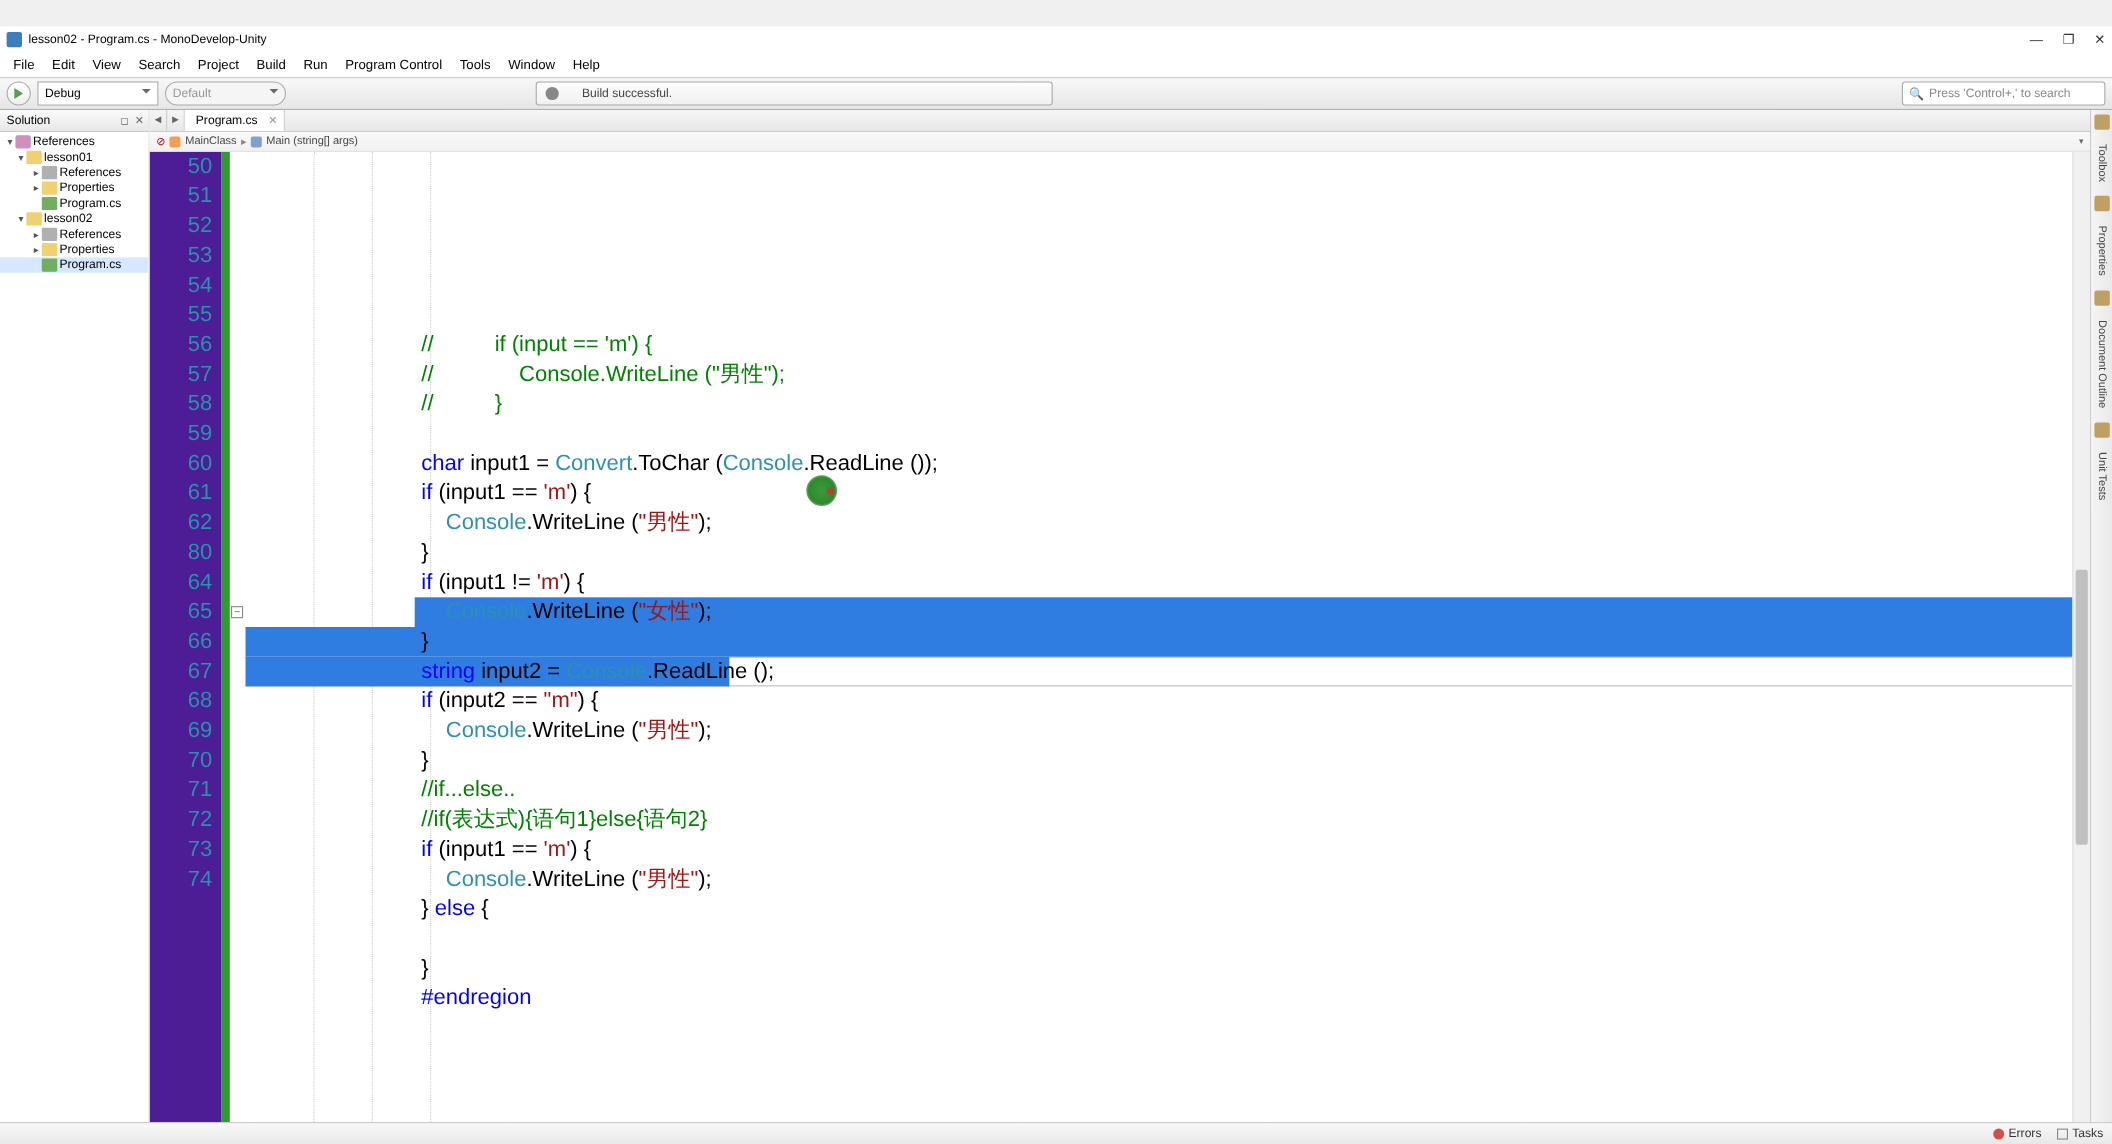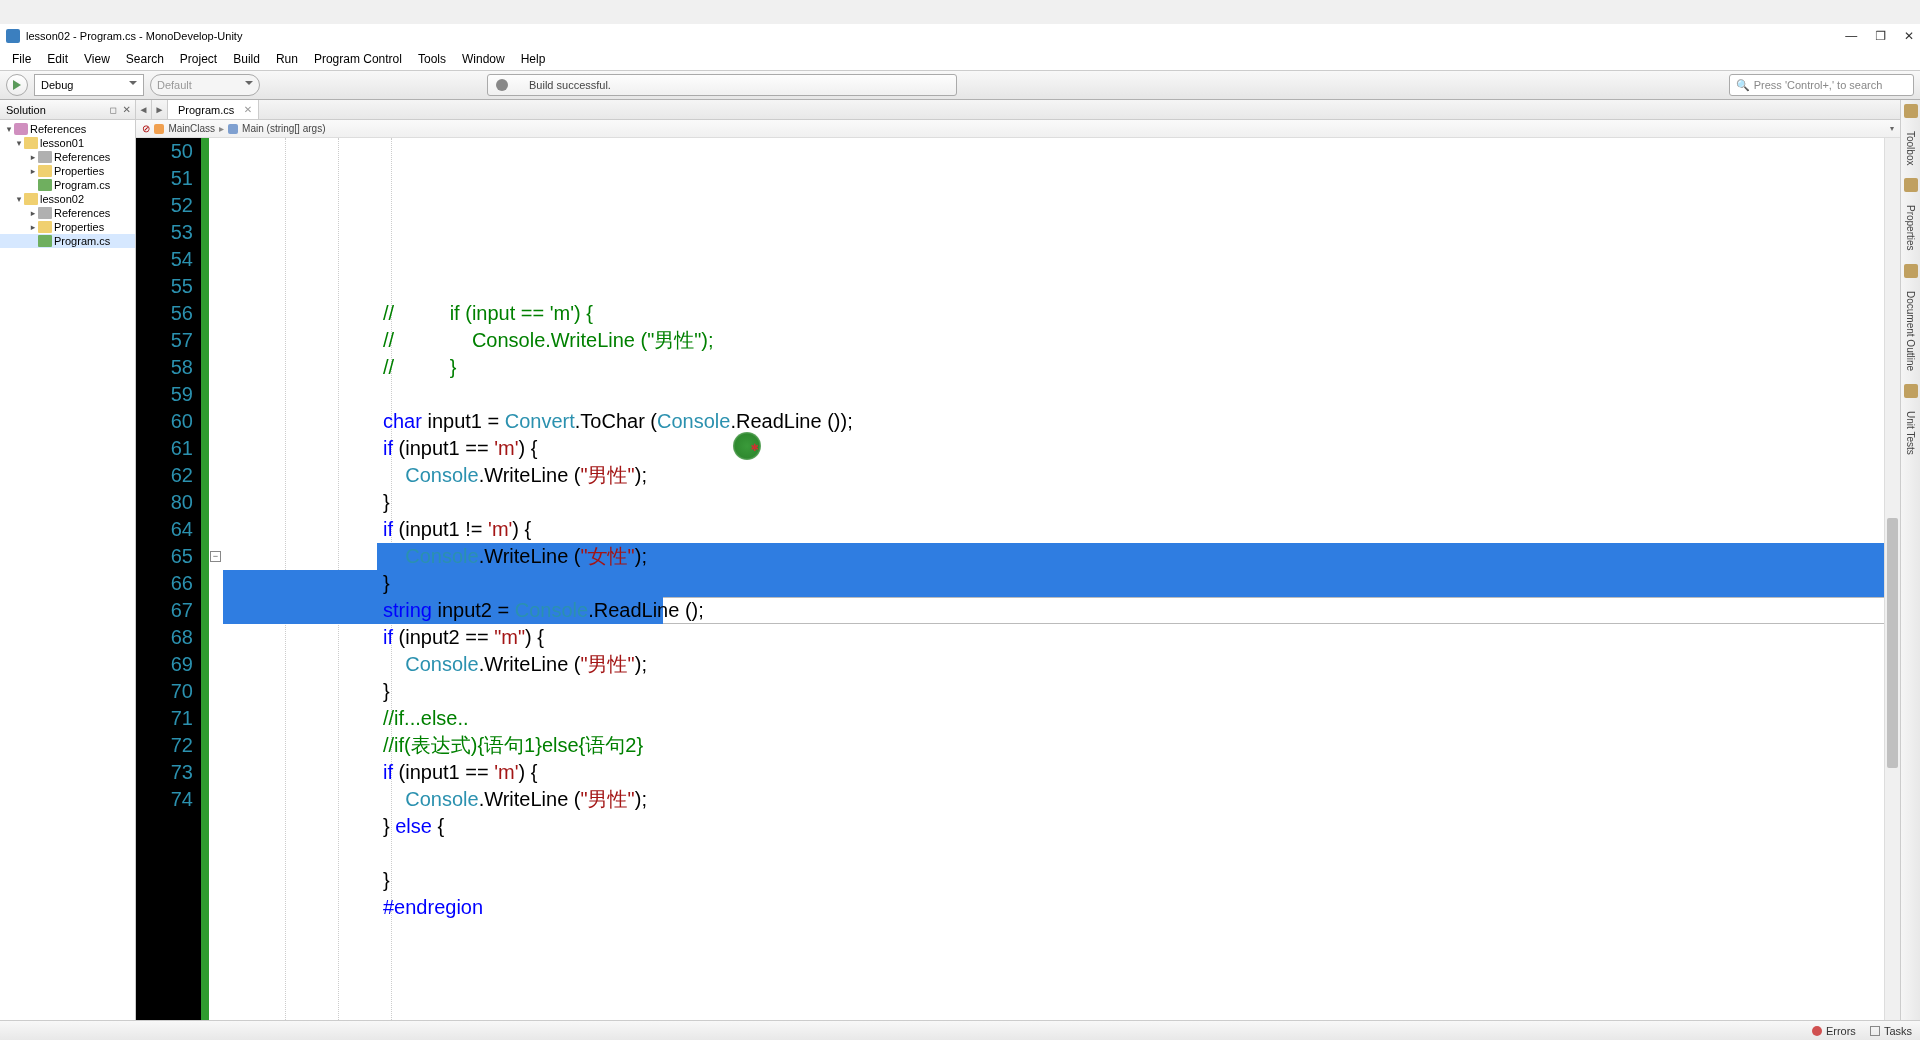--- a/index.html
+++ b/index.html
@@ -52,21 +52,21 @@
 .tabnav .tab { background: #fff; border-right: 1px solid #ccc; padding: 0 24px 0 10px; display: flex; align-items: center; font-size: 11px; position: relative; }
 .tabnav .tab .x { position: absolute; right: 6px; font-size: 10px; color: #999; }
 .breadcrumb { height: 18px; background: linear-gradient(#fafafa,#f0f0f0); border-bottom: 1px solid #ddd; display: flex; align-items: center; font-size: 10px; padding: 0 6px; gap: 4px; color: #444; }
 .breadcrumb .bic { width: 10px; height: 10px; background: #f0a050; border-radius: 2px; }
 .breadcrumb .bic2 { width: 10px; height: 10px; background: #7fa0d0; border-radius: 2px; }
 .breadcrumb .sep { color: #888; }
 .breadcrumb .grow { flex: 1; }
 .breadcrumb .drop { color: #666; font-size: 8px; }
 
 .code { flex: 1; display: flex; font-family: Consolas, "Courier New", monospace; font-size: 20px; line-height: 27px; position: relative; overflow: hidden; }
-.gutter { width: 65px; text-align: right; color: #2b91af; padding-right: 8px; background: #000000; border-right: none; user-select: none; }
+.gutter { width: 65px; text-align: right; color: #2b91af; padding-right: 8px; background: #4c1d95; border-right: none; user-select: none; }
 .gutter div { height: 27px; }
 .marker { width: 8px; background: #2e9c2e; }
 .foldcol { width: 14px; background: #fff; position: relative; }
 .foldcol .fm { position: absolute; left: 1px; width: 11px; height: 11px; border: 1px solid #888; background: #fff; font-size: 9px; line-height: 9px; text-align: center; color: #555; }
 .codelines { flex: 1; position: relative; white-space: pre; overflow: hidden; }
 .codelines .line { height: 27px; padding-left: 6px; position: relative; }
 .codelines .sel { background: #2f7de1; color: #fff; position: absolute; top: 0; bottom: 0; z-index: 1; }
 .tok-kw { color: #0000ff; }
 .tok-type { color: #2b91af; }
 .tok-str { color: #a31515; }

